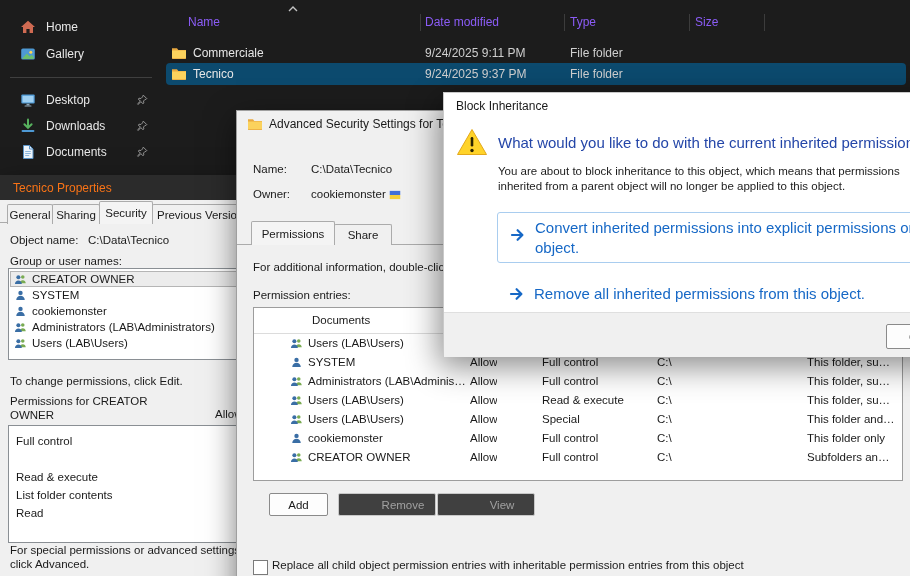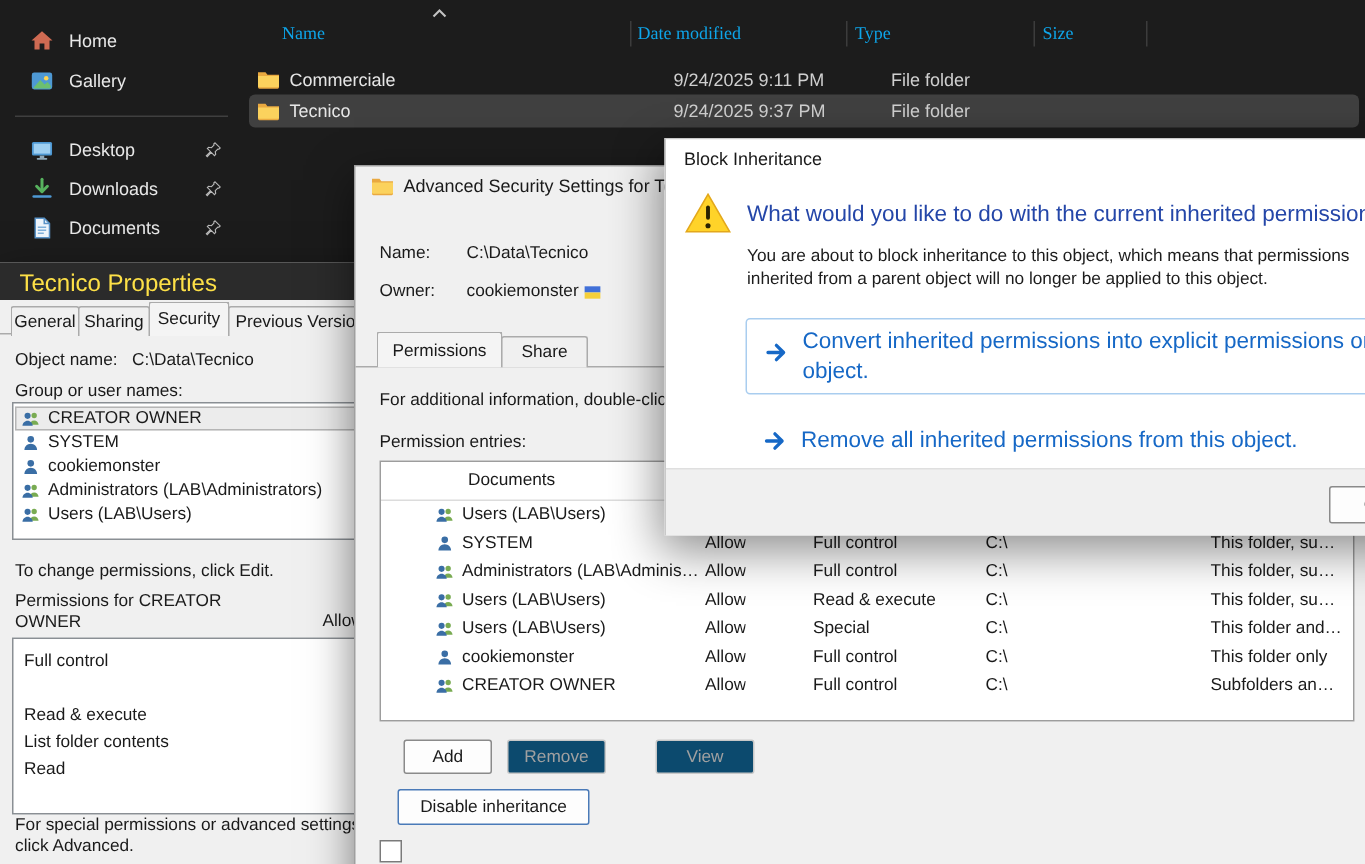--- a/index.html
+++ b/index.html
@@ -4,29 +4,29 @@
 <style>
   html,body{margin:0;padding:0;background:#111;}
   #screen{position:relative;width:910px;height:576px;overflow:hidden;background:#1c1c1c;font-family:"Liberation Sans",sans-serif;}
   .abs{position:absolute;}
   .t{position:absolute;white-space:nowrap;}
   svg{display:block;}
   
   .sb-item{position:absolute;left:8px;width:150px;height:26px;border-radius:4px;display:flex;align-items:center;color:#e8e8e8;font-size:12px;}
   .sb-item .ic16{margin:0 10px 0 12px;}
   .sb-item .pin{position:absolute;right:10px;width:12px;height:12px;}
-  .hdr{position:absolute;font-size:12px;color:#0ea5e9;white-space:nowrap;font-family:Liberation Serif, serif;}
+  .hdr{position:absolute;font-size:12px;color:#8b5cf6;white-space:nowrap;}
   .vsep{position:absolute;top:14px;width:1px;height:17px;background:#3c3c3c;}
   .x-row{position:absolute;left:166px;width:740px;height:22px;border-radius:4px;font-size:12px;color:#e6e6e6;}
   .x-row .ic16{position:absolute;left:5px;top:3px;}
-  .dimtx{color:#cfcfcf;margin-left:24px;}
+  .dimtx{color:#cfcfcf;}
   
   .dlg{position:absolute;}
   .btn{position:absolute;display:flex;align-items:center;justify-content:center;font-size:11.5px;color:#1a1a1a;background:#fdfdfd;border:1px solid #8a8a8a;border-radius:2px;}
-  .btn.disabled{background:#0c4a6e;border-color:#c8c8c8;color:#a0a0a0;}
+  .btn.disabled{background:#404040;border-color:#c8c8c8;color:#a0a0a0;padding-left:32px;}
   .tab{position:absolute;display:flex;align-items:center;justify-content:center;font-size:11.5px;color:#1a1a1a;background:#f0f0f0;border:1px solid #ababab;border-bottom:none;border-radius:2px 2px 0 0;overflow:hidden;white-space:nowrap;}
   .tabline{position:absolute;height:1px;background:#ababab;}
   .listbox{position:absolute;background:#fff;border:1px solid #8a8f94;}
   .li{position:absolute;left:1px;right:1px;height:16px;font-size:11.5px;color:#1a1a1a;display:flex;align-items:center;white-space:nowrap;overflow:hidden;}
   .li .ic13{margin:0 5px 0 4px;}
   .lab{position:absolute;font-size:11.5px;color:#1a1a1a;white-space:nowrap;}
   .cell{position:absolute;font-size:11.5px;color:#1a1a1a;white-space:nowrap;overflow:hidden;text-overflow:ellipsis;}
   .trow{left:0;width:100%;height:19px;}
   .ic16{width:16px;height:16px;flex:none;}
   .ic13{width:13px;height:13px;flex:none;}
@@ -154,33 +154,33 @@
     <div class="vsep" style="left:764px"></div>
 
     <div class="x-row" style="top:42px">
       <svg class="ic16">
           <use href="#s-folder"></use>
         </svg>
       <span class="t" style="left:27px;top:4px">Commerciale</span>
       <span class="t dimtx" style="left:259px;top:4px">9/24/2025 9:11 PM</span>
       <span class="t dimtx" style="left:404px;top:4px">File folder</span>
     </div>
-    <div class="x-row" style="top:63px;background:#404040">
+    <div class="x-row" style="top:63px;background:#0c4a6e">
       <svg class="ic16">
           <use href="#s-folder"></use>
         </svg>
       <span class="t" style="left:27px;top:4px">Tecnico</span>
       <span class="t dimtx" style="left:259px;top:4px">9/24/2025 9:37 PM</span>
       <span class="t dimtx" style="left:404px;top:4px">File folder</span>
     </div>
   </div>
 
   <div class="dlg" style="left:0;top:175px;width:372px;height:430px;background:#f0f0f0;box-shadow:0 8px 24px rgba(0,0,0,.5)">
     <div class="abs" style="left:0;top:0;width:100%;height:25px;background:#2b2b2b">
-      <span class="t" style="left:13px;top:6px;font-size:16px;color:#fde047">Tecnico Properties</span>
+      <span class="t" style="left:13px;top:6px;font-size:12px;color:#f97316">Tecnico Properties</span>
     </div>
     <div class="tabline" style="left:0;top:47px;width:372px"></div>
     <div class="tab" style="left:7px;top:29px;width:44px;height:19px">
         <span>General</span>
       </div>
     <div class="tab" style="left:52px;top:29px;width:46px;height:19px">
         <span>Sharing</span>
       </div>
     <div class="tab" style="left:99px;top:26px;width:52px;height:22px;background:#f4f4f4;z-index:2">
         <span>Security</span>
@@ -358,25 +358,23 @@
 
     <div class="btn" style="left:32px;top:382px;width:57px;height:21px">
         <span>Add</span>
       </div>
     <div class="btn disabled" style="left:101px;top:382px;width:64px;height:21px">
         <span>Remove</span>
       </div>
     <div class="btn disabled" style="left:200px;top:382px;width:64px;height:21px">
         <span>View</span>
       </div>
-    <div class="btn" style="left:28px;top:415px;width:126px;height:22px;border-color:#4a7ab8">
-        <span>Disable inheritance</span>
-      </div>
 
     <div class="abs" style="left:16px;top:449px;width:13px;height:13px;background:#fff;border:1px solid #7a7a7a"></div>
+    <span class="lab" style="left:35px;top:448px">Replace all child object permission entries with inheritable permission entries from this object</span>
   </div>
 
   <div class="dlg" style="left:443px;top:92px;width:531px;height:263px;background:#fff;border:1px solid #c9c9c9;box-shadow:-4px 10px 30px rgba(0,0,0,.45)">
     <div class="abs" style="left:0;top:0;width:100%;height:24px;background:#fff">
       <span class="t" style="left:12px;top:6px;font-size:12px;color:#1a1a1a">Block Inheritance</span>
     </div>
 
     <svg class="abs" style="left:12px;top:34px;width:32px;height:30px">
         <use href="#s-warn"></use>
       </svg>

